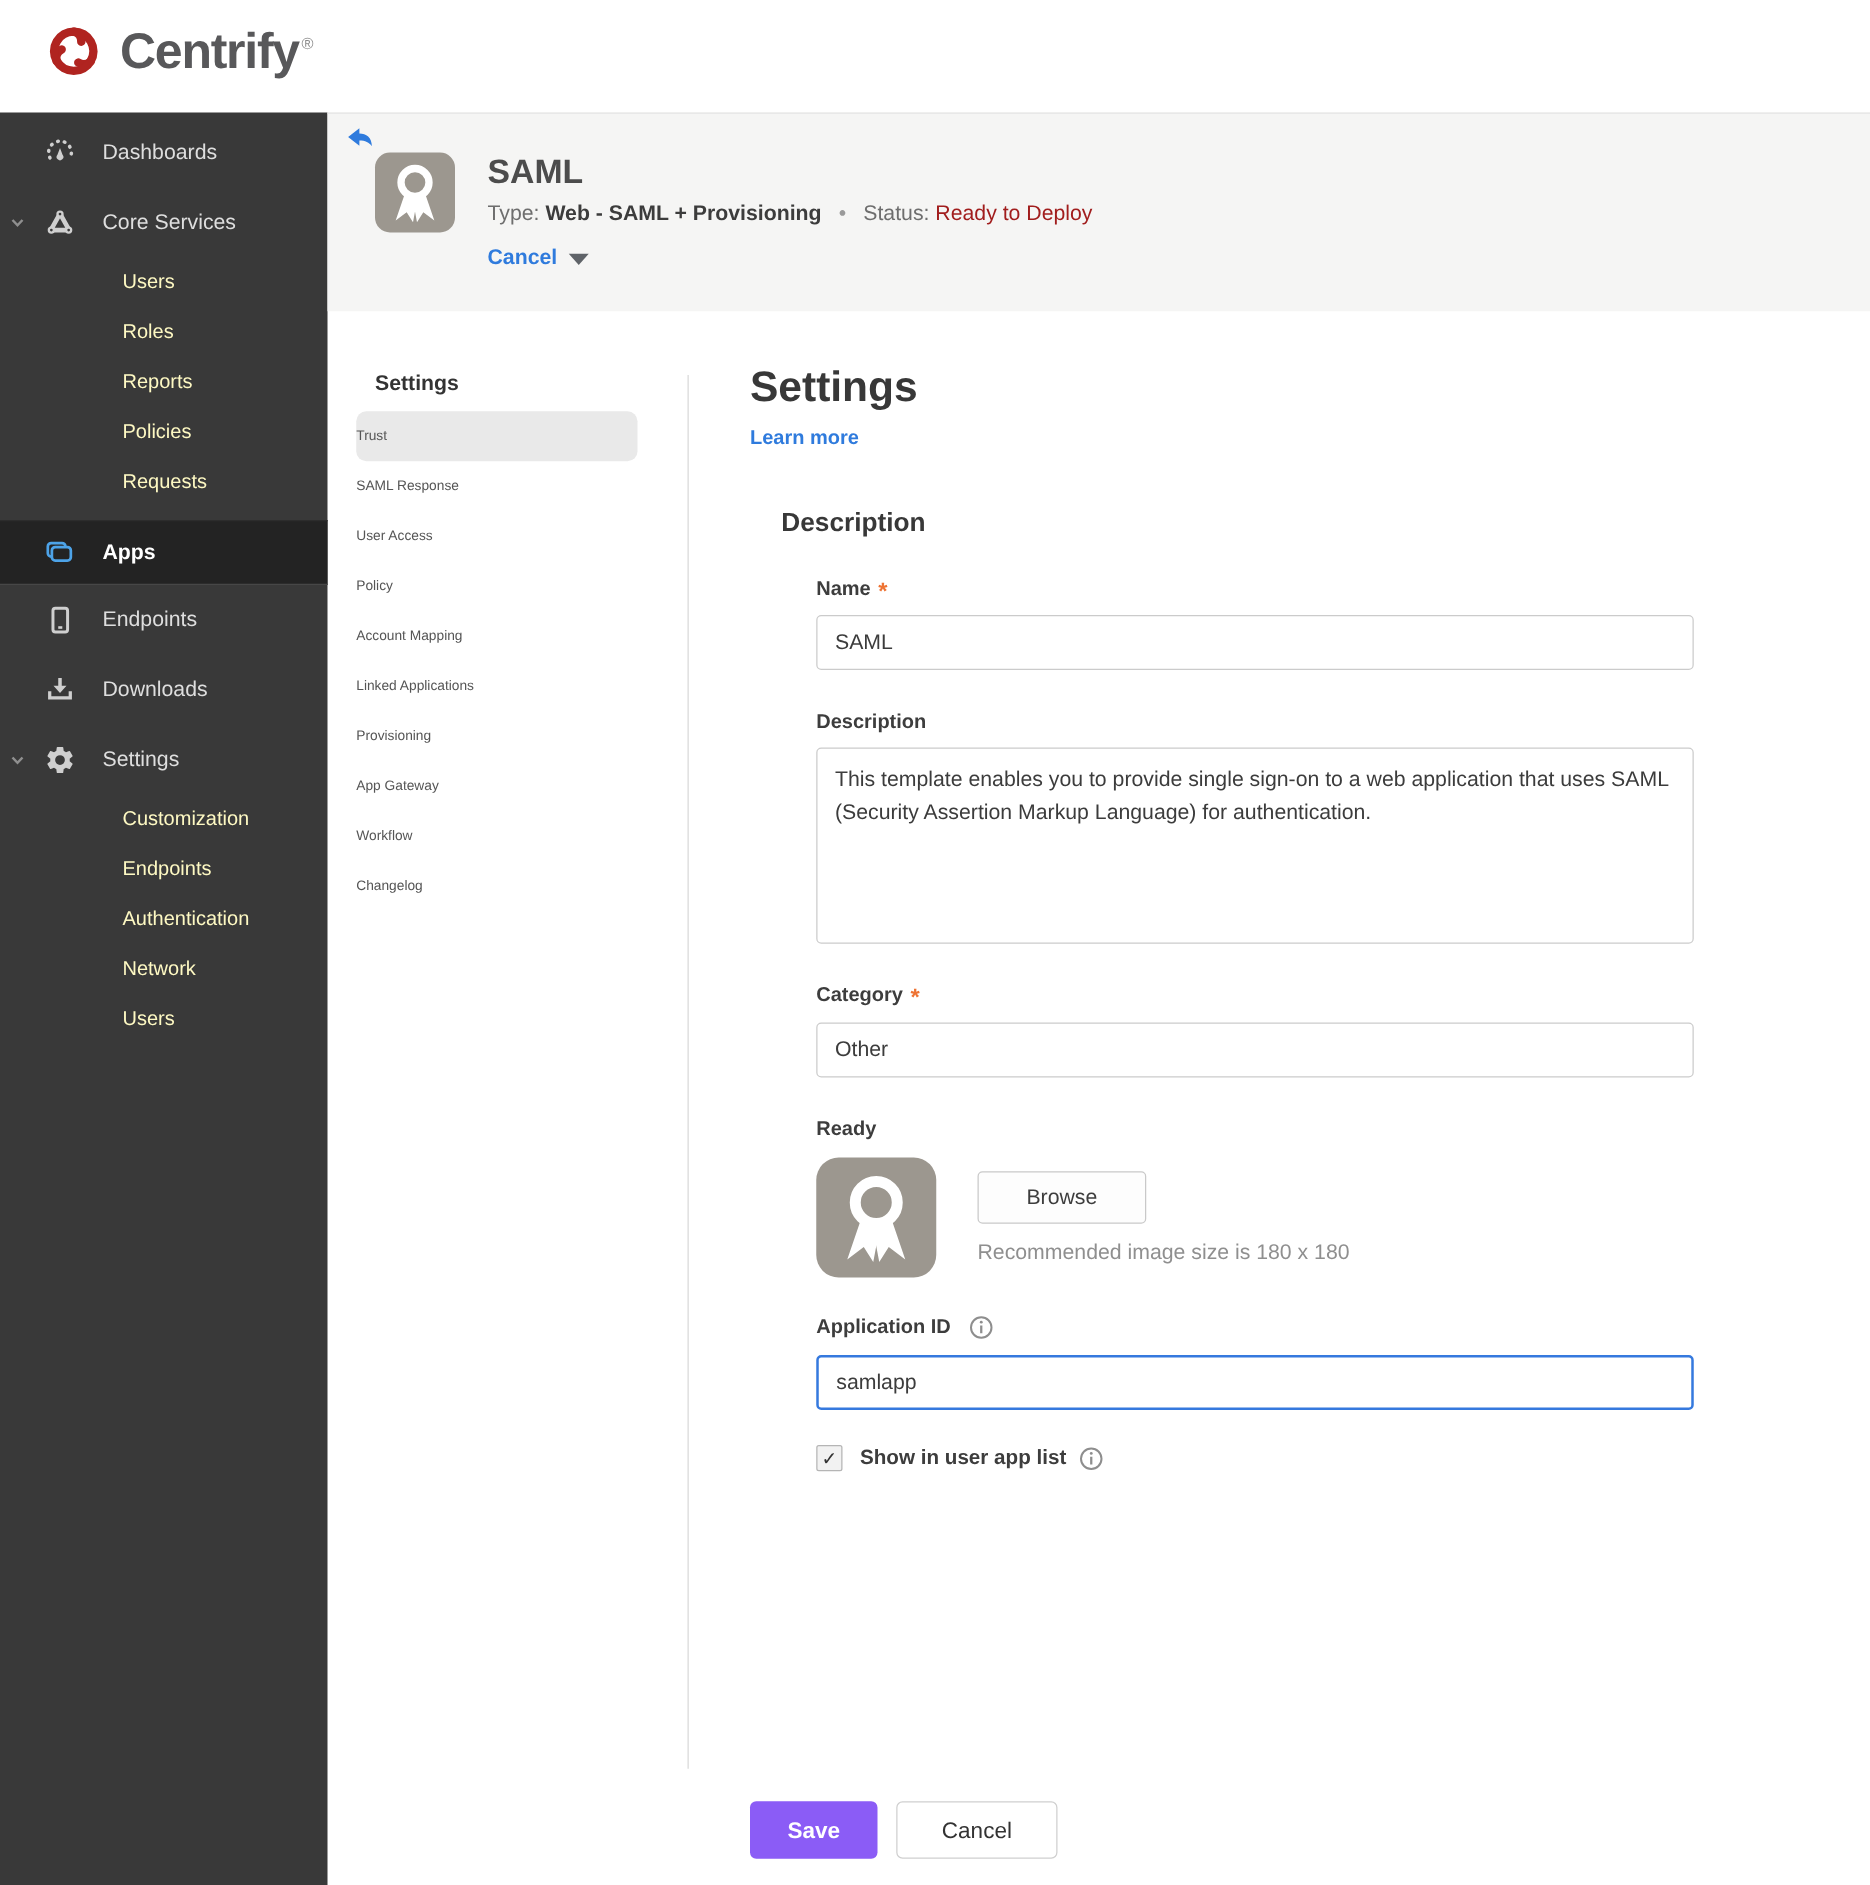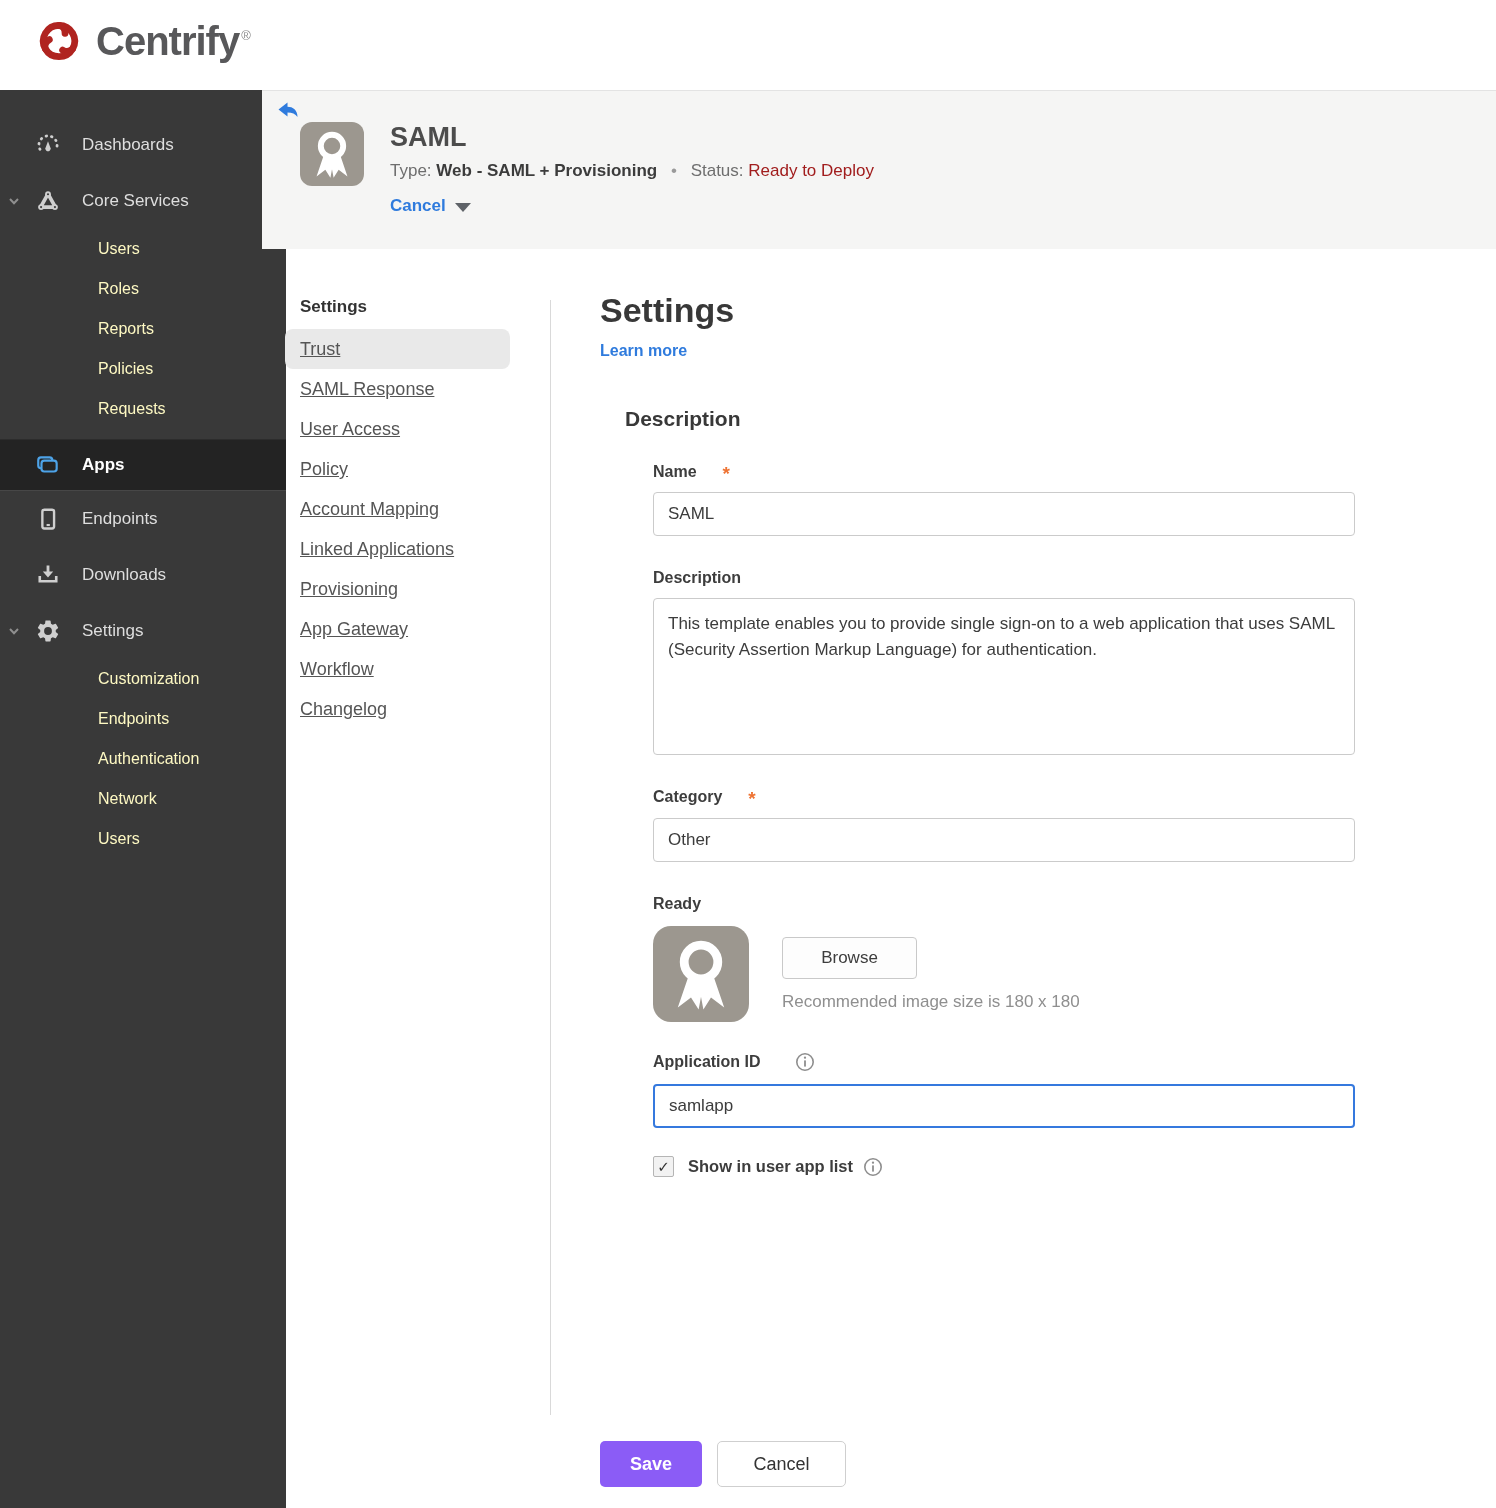--- a/index.html
+++ b/index.html
@@ -8,21 +8,21 @@
   .screen { position: relative; width: 1496px; height: 1508px; background: #fff; overflow: hidden; }
 
   
   .topbar { position: absolute; left: 0; top: 0; width: 1496px; height: 90px; background: #fff; }
   .brand { position: absolute; left: 30px; top: 12px; display: flex; align-items: center; }
   .brand-mark { width: 58px; height: 58px; }
   .brand-name { font-size: 40px; font-weight: 600; color: #58585a; letter-spacing: -1px; margin-left: 8px; }
   .brand-reg { font-size: 13px; color: #8a8a8a; vertical-align: super; margin-left: 2px; font-weight: 400; }
 
   
-  .sidebar { position: absolute; left: 0; top: 90px; width: 286px; height: 1418px; background: #393939; padding-top: 27px; }
+  .sidebar { position: absolute; left: 0; top: 90px; width: 262px; height: 1418px; background: #393939; padding-top: 4px; }
   .side-row { position: relative; height: 56px; display: flex; align-items: center; cursor: pointer; }
   .side-row .chev { position: absolute; left: 7px; top: 50%; margin-top: -7px; width: 14px; height: 14px; }
   .side-icon { width: 26px; height: 26px; margin-left: 35px; margin-right: 21px; flex: 0 0 auto; display: flex; align-items: center; justify-content: center; }
   .side-label { font-size: 17px; color: #dedede; }
   .side-sub { }
   .side-sub-row { height: 40px; display: flex; align-items: center; padding-left: 98px; cursor: pointer; }
   .side-sub-label { font-size: 16px; color: #fef9c3; }
   .side-row.active { height: 52px; margin-top: 10px; background: #232323; border-top: 1px solid #2c2c2c; border-bottom: 1px solid #474747; }
   .side-row.active .side-label { color: #ffffff; font-weight: 700; }
 
@@ -37,31 +37,31 @@
   .app-meta .sep { color: #9a9a9a; margin: 0 9px; }
   .app-meta .status-val { font-weight: 400; color: #a11d1d; }
   .actions-link { margin-top: 15px; display: flex; align-items: center; cursor: pointer; }
   .actions-label { font-size: 17px; font-weight: 700; color: #2f7bdd; }
   .caret-down { width: 0; height: 0; border-left: 8px solid transparent; border-right: 8px solid transparent; border-top: 9px solid #5f6368; margin-left: 9px; margin-top: 2px; }
 
   
   .settings-nav { position: absolute; left: 285px; top: 297px; width: 225px; }
   .settings-nav-header { font-size: 17px; font-weight: 700; color: #333; padding-left: 15px; line-height: 20px; }
   .settings-nav-list { margin-top: 12px; }
-  .settings-nav-item { height: 40px; line-height: 40px; padding-left: 15px; font-size: 18px; color: #555; border-radius: 8px; cursor: pointer; text-decoration: underline; }
+  .settings-nav-item { height: 40px; line-height: 40px; font-size: 11px; color: #555; border-radius: 8px; cursor: pointer; }
   .settings-nav-item.active { background: #e9e9e9; }
   .v-divider { position: absolute; left: 550px; top: 300px; width: 1px; height: 1115px; background: #d9d9d9; }
 
   
   .main-form { position: absolute; left: 600px; top: 290px; width: 770px; }
   .form-title { font-size: 34px; font-weight: 700; color: #383838; line-height: 40px; }
   .learn-more { display: inline-block; margin-top: 12px; font-size: 16px; font-weight: 700; color: #2f7bdd; cursor: pointer; }
   .section-heading { margin-left: 25px; margin-top: 46px; font-size: 21px; font-weight: 700; color: #383838; line-height: 26px; }
   .fields { margin-left: 53px; }
-  .field-label { margin-top: 30px; font-size: 16px; font-weight: 700; color: #3d3d3d; line-height: 20px; display: flex; align-items: flex-end; gap: 20px; }
+  .field-label { margin-top: 30px; font-size: 16px; font-weight: 700; color: #3d3d3d; line-height: 20px; display: flex; align-items: flex-end; }
   .req { color: #ee7333; font-size: 19px; font-weight: 700; margin-left: 6px; position: relative; top: 2px; }
   .text-input { display: block; margin-top: 10px; width: 702px; height: 44px; border: 1px solid #cbcbcb; border-radius: 4px; font-size: 17px; color: #3c3c3c; padding: 0 14px; font-family: "Liberation Sans", sans-serif; background: #fff; outline: none; }
   .text-area { display: block; margin-top: 10px; width: 702px; height: 157px; border: 1px solid #cbcbcb; border-radius: 4px; font-size: 17px; color: #3c3c3c; padding: 12px 14px; line-height: 26px; font-family: "Liberation Sans", sans-serif; background: #fff; resize: none; outline: none; }
   .text-input.focused { border: 2px solid #3579de; }
   .logo-row { margin-top: 12px; display: flex; align-items: flex-start; }
   .logo-badge { width: 96px; height: 96px; background: #9c978f; border-radius: 18px; flex: 0 0 auto; }
   .logo-right { margin-left: 33px; }
   .browse-btn { margin-top: 11px; width: 135px; height: 42px; background: #fdfdfd; border: 1px solid #c9c9c9; border-radius: 4px; font-size: 17px; color: #3d3d3d; font-family: "Liberation Sans", sans-serif; cursor: pointer; }
   .logo-hint { margin-top: 13px; font-size: 17px; color: #8f8f8f; }
   .label-info { width: 20px; height: 20px; margin-left: 14px; }

